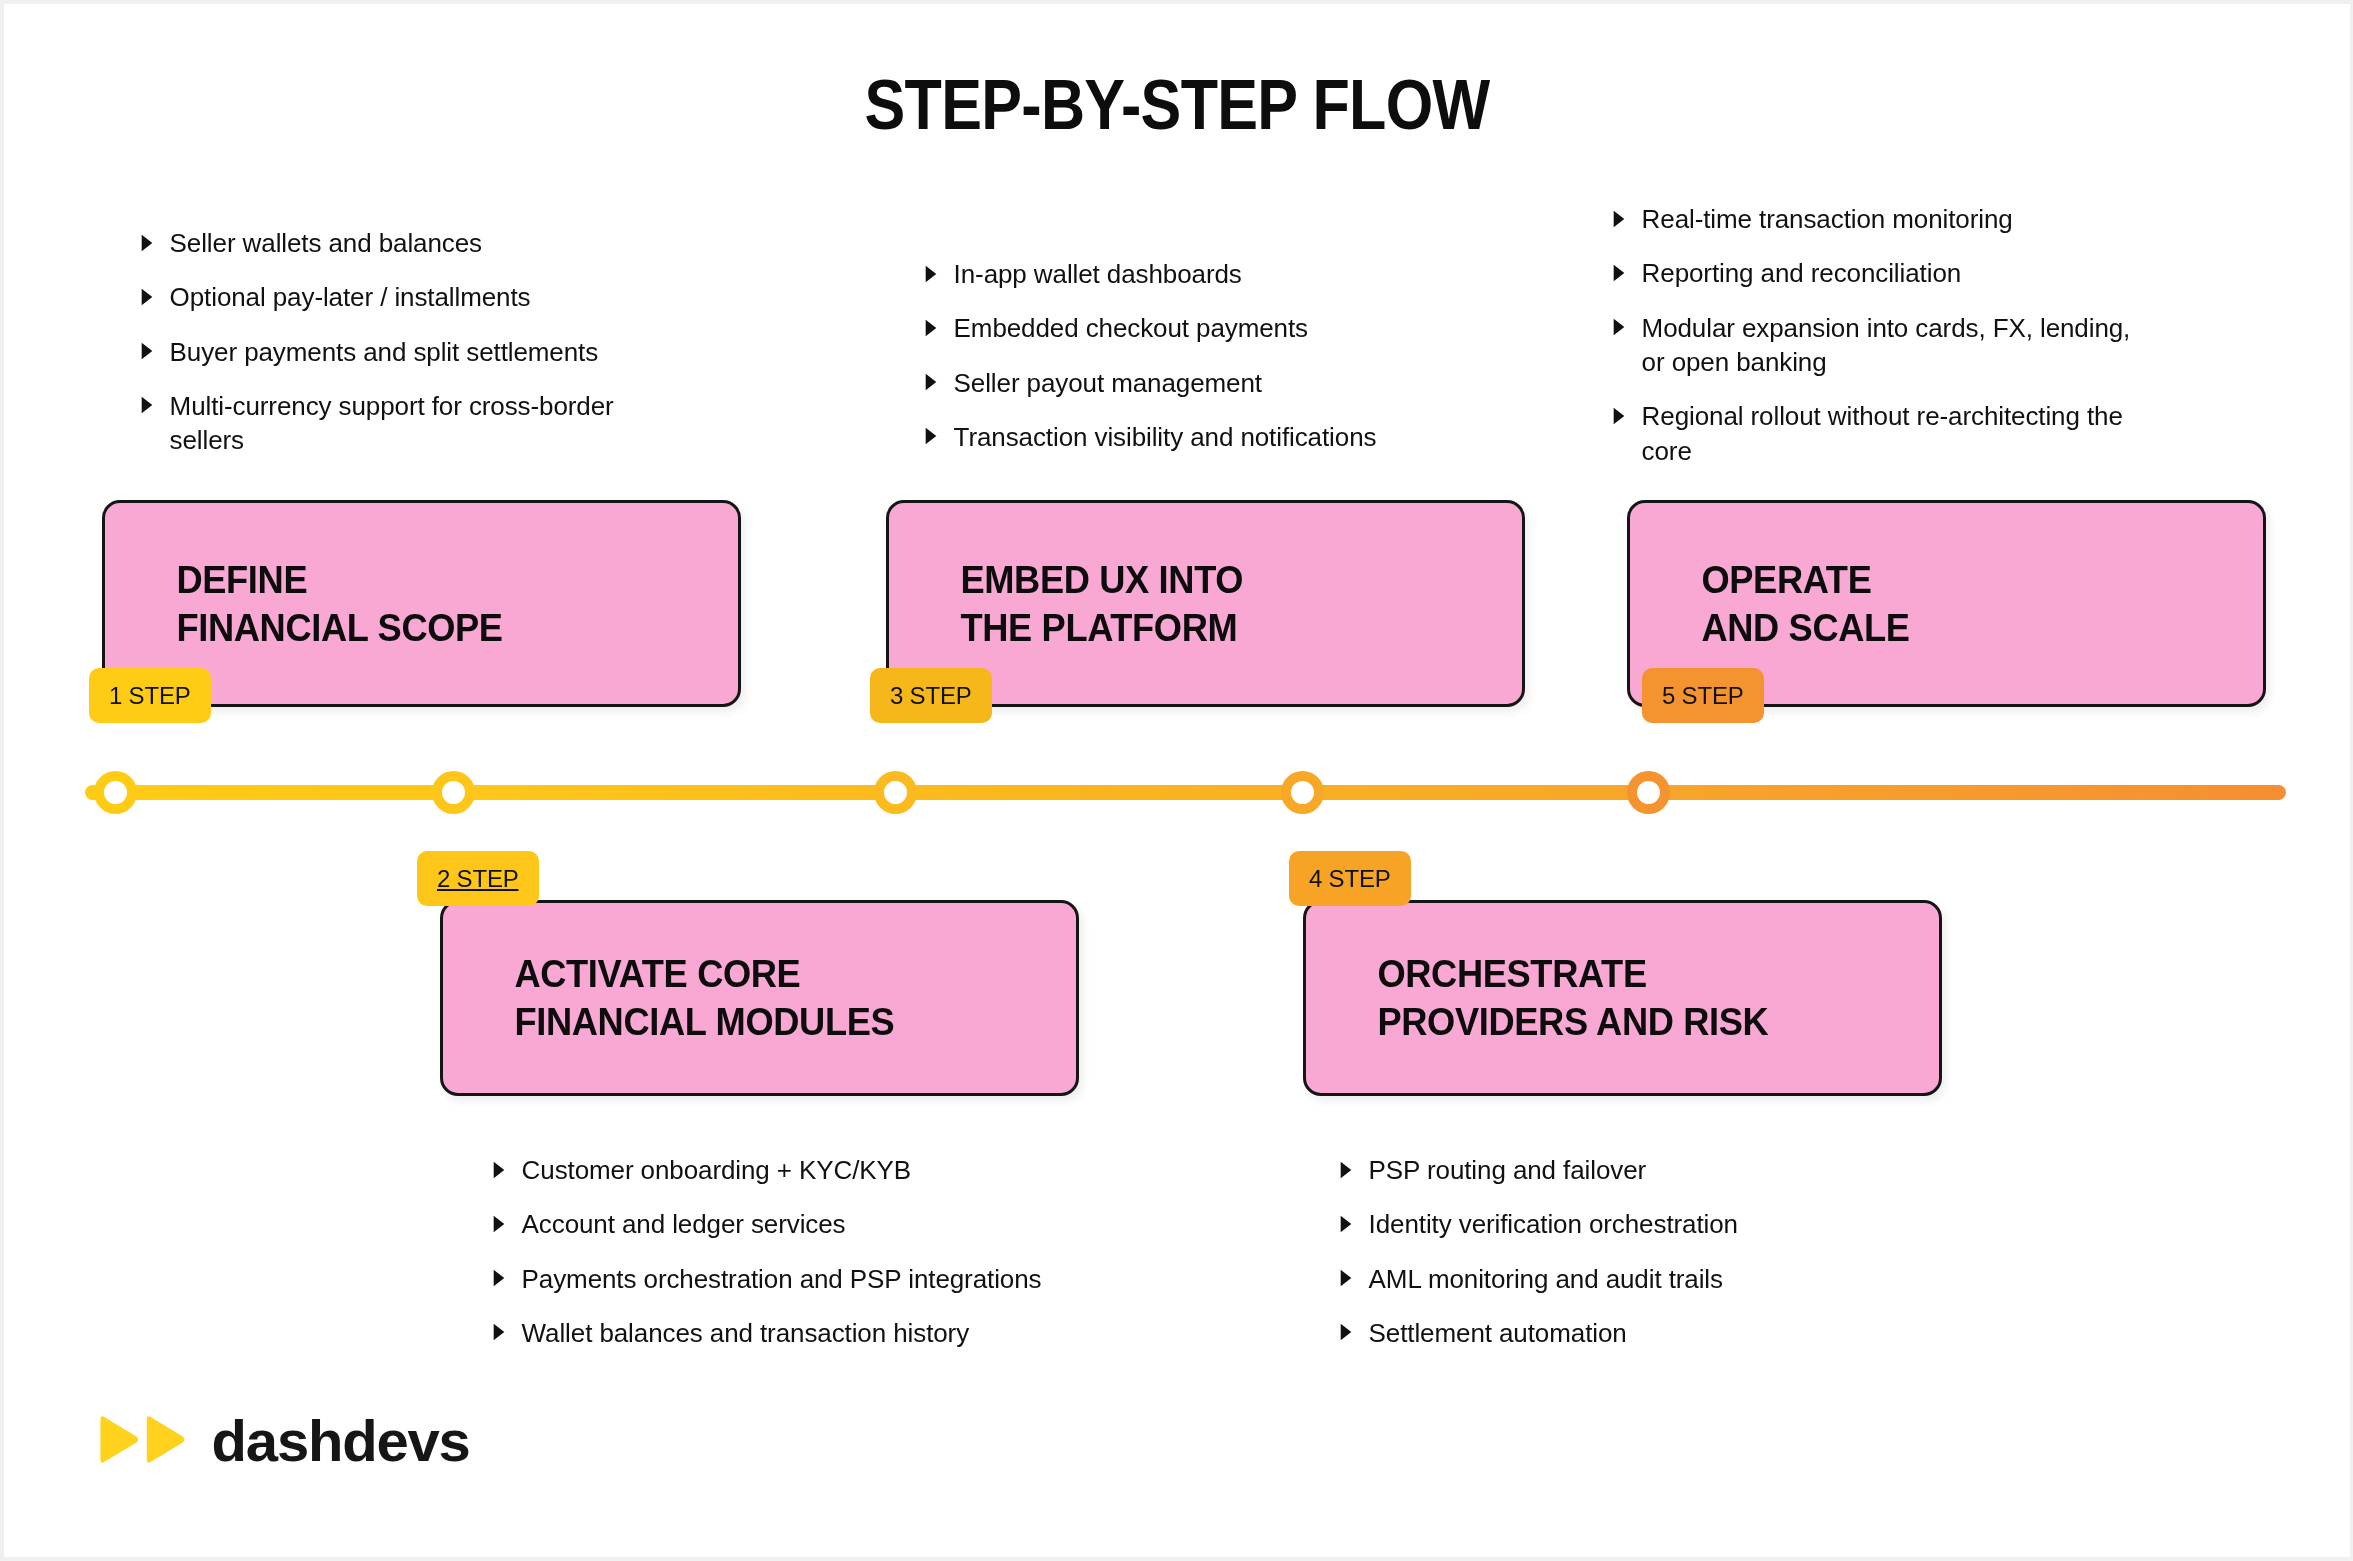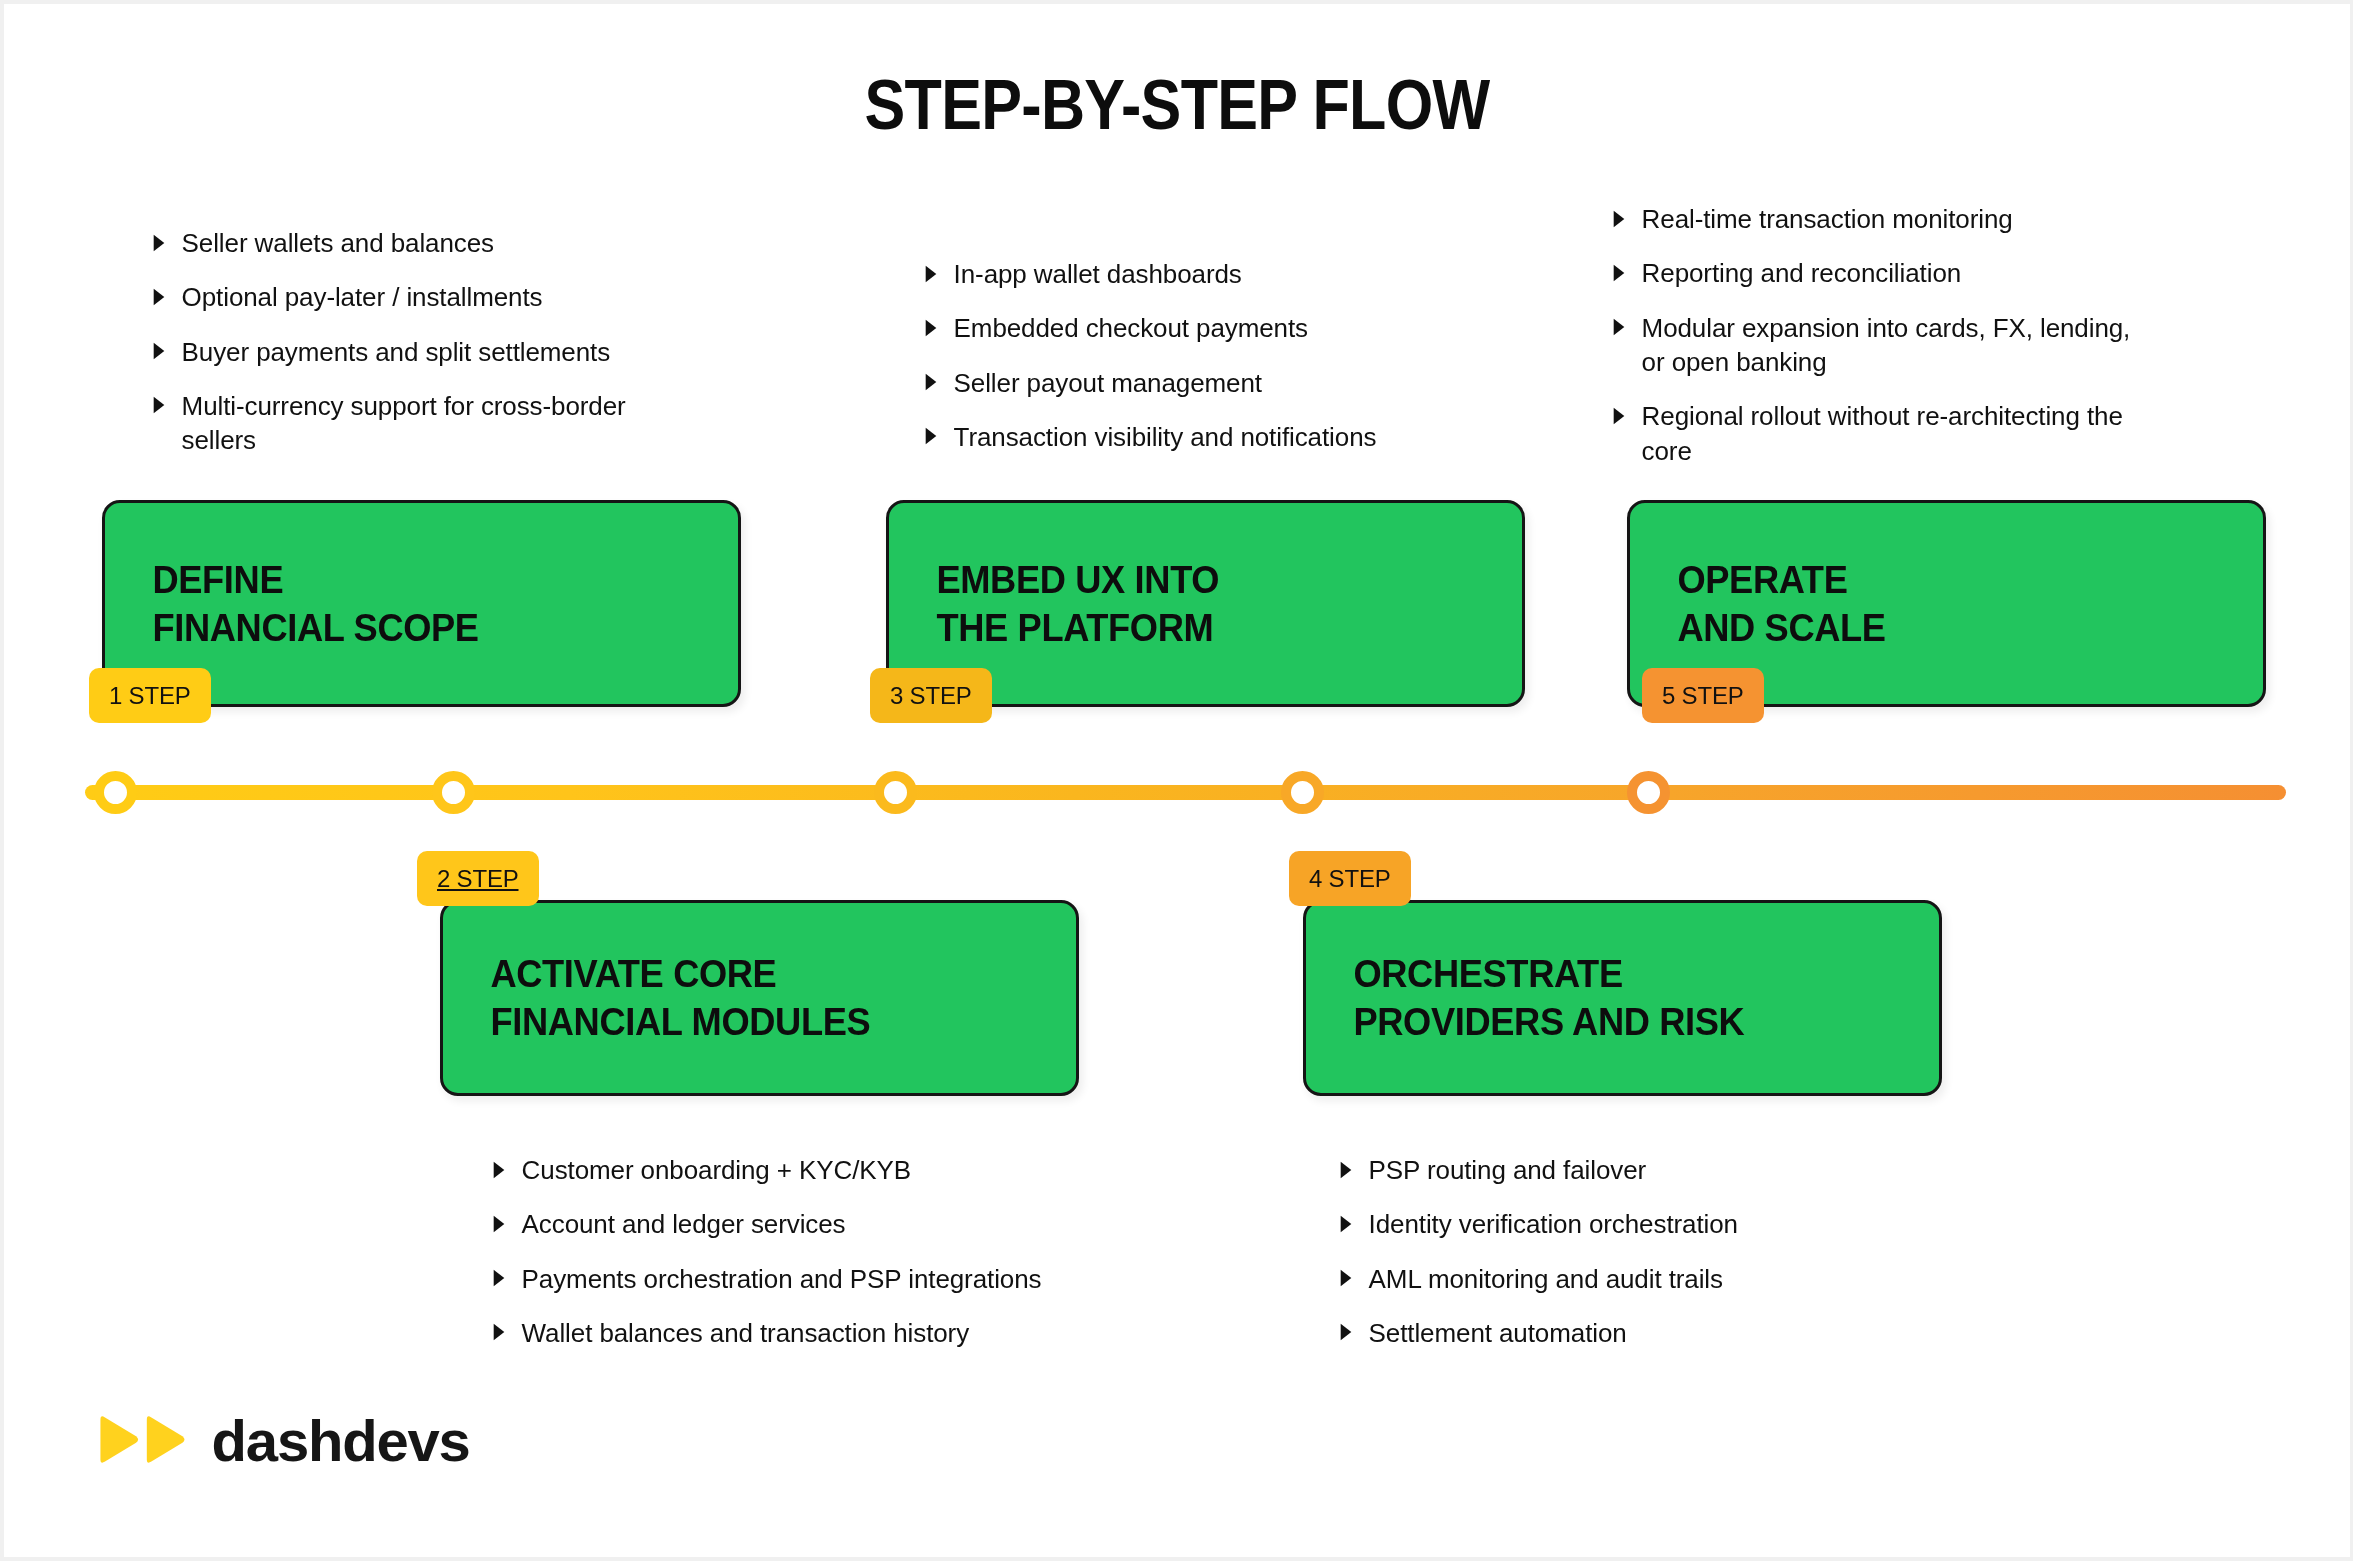--- a/index.html
+++ b/index.html
@@ -55,21 +55,21 @@
   .bullet-marker svg { display: block; }
   .bullet-text {
     font-family: "Liberation Sans", sans-serif;
     font-size: 26px;
     line-height: 1.32;
     color: #111111;
     letter-spacing: -0.1px;
   }
 
   
-  #list-1 { left: 148px; top: 222px;  width: 515px; }
+  #list-1 { left: 136px; top: 222px;  width: 515px; }
   #list-2 { left: 488px; top: 1149px; width: 598px; }
   #list-3 { left: 920px; top: 253px; width: 531px; }
   #list-4 { left: 1335px; top: 1149px; width: 598px; }
   #list-5 { left: 1608px; top: 198px; width: 531px; }
 
   
   .timeline-line {
     position: absolute;
     left: 81px;
     top: 781px;
@@ -89,28 +89,29 @@
   }
   #node-1 { left: 90px; border: 10.8px solid #FFCC15; }
   #node-2 { left: 428px; border: 10.8px solid #FFC61A; }
   #node-3 { left: 870px; border: 10.8px solid #FBBA1D; }
   #node-4 { left: 1277px; border: 10.8px solid #F8A827; }
   #node-5 { left: 1623px; border: 10.8px solid #F59331; }
 
   
   .card {
     position: absolute;
-    background: #22c55e;
+    background: #f9a8d4;
     border: 3.3px solid #151515;
     border-radius: 18px;
     box-sizing: border-box;
     box-shadow: 3.3px 5px 8.3px rgba(0,0,0,0.07);
     display: flex;
     align-items: center;
     z-index: 3;
+    padding-left: 24px;
   }
   .card-title {
     font-family: "Liberation Sans", sans-serif;
     font-weight: bold;
     font-size: 39px;
     line-height: 1.22;
     letter-spacing: -0.4px;
     color: #0d0d0d;
     padding-left: 51px;
     padding-right: 25px;

